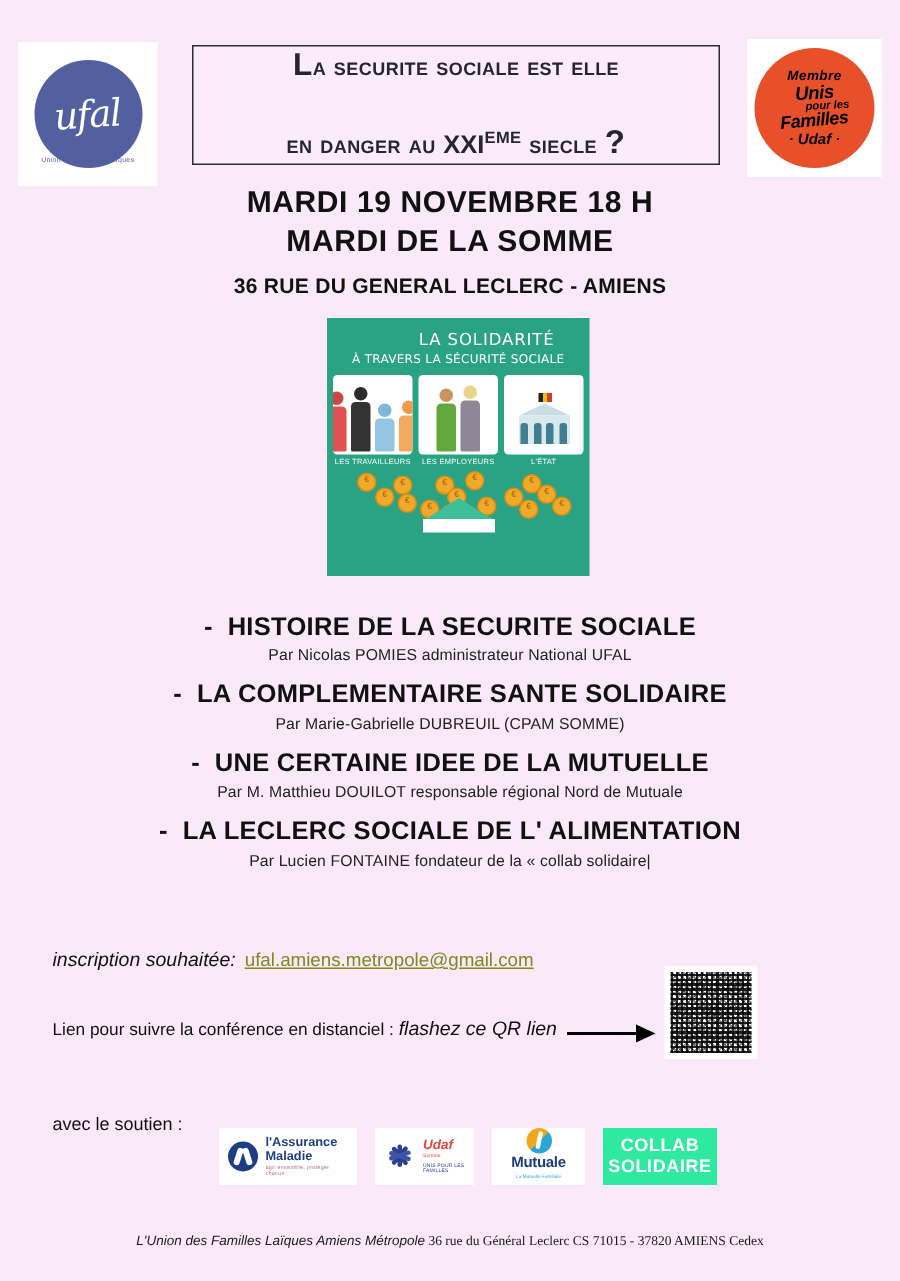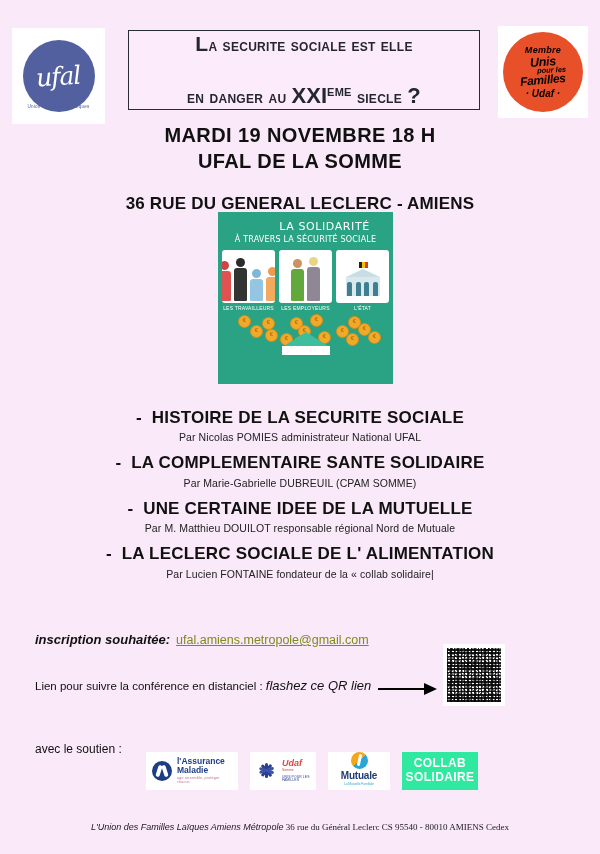--- a/index.html
+++ b/index.html
@@ -153,21 +153,21 @@
     font-variant: small-caps;
     text-transform: lowercase;
     line-height: 1.1;
   }
   .title-line.l1 { margin-bottom: 28px; }
   .title-line .cap {
     font-size: 21px;
     text-transform: uppercase;
   }
   .title-line .roman {
-    font-size: 22px;
+    font-size: 17px;
     text-transform: uppercase;
     letter-spacing: 0;
   }
   .title-line .sup {
     font-size: 11px;
     vertical-align: super;
     text-transform: uppercase;
   }
   .title-line .qmark {
     font-size: 22px;
@@ -181,22 +181,22 @@
     text-align: center;
   }
   .dt-line1, .dt-line2 {
     font-size: 20px;
     font-weight: bold;
     color: #111;
     letter-spacing: .4px;
     line-height: 1.3;
   }
   .dt-addr {
-    margin-top: 20px;
-    font-size: 17px;
+    margin-top: 8px;
+    font-size: 14px;
     font-weight: bold;
     color: #111;
     letter-spacing: .2px;
   }
 
   
   .info-graphic {
     position: absolute;
     left: 218px;
     top: 212px;
@@ -365,21 +365,21 @@
     position: absolute;
     top: 632px;
     left: 35px;
     width: 420px;
   }
   .insc-line {
     font-size: 13px;
     font-style: italic;
     color: #111;
   }
-  .insc-label { font-weight: bold; }
+  .insc-label { font-weight: normal; }
   .email-link {
     color: #7d8a1c;
     text-decoration: underline;
     font-style: normal;
     font-size: 12.5px;
     margin-left: 6px;
   }
   .remote-block {
     margin-top: 28px;
     font-size: 11.5px;
@@ -603,21 +603,21 @@
         <span class="udaf-unis">Unis</span>
         <span class="udaf-pour">pour les</span>
         <span class="udaf-familles">Familles</span>
         <span class="udaf-name">· Udaf ·</span>
       </div>
     </div>
   </div>
 
   <div class="datetime">
     <div class="dt-line1">MARDI 19 NOVEMBRE 18 H</div>
-    <div class="dt-line2">UFAL DE LA SOMME</div>
+    <div class="dt-line2">MARDI DE LA SOMME</div>
     <div class="dt-addr">36 RUE DU GENERAL LECLERC - AMIENS</div>
   </div>
 
   <div class="info-graphic">
     <div class="ig-title">
       <div class="ig-t1">LA SOLIDARITÉ</div>
       <div class="ig-t2">À TRAVERS LA SÉCURITÉ SOCIALE</div>
     </div>
 
     <div class="ig-panels">
@@ -769,16 +769,16 @@
       <div class="mu-t2">La Mutuelle Familiale</div>
     </div>
 
     <div class="sponsor cs">
       <div class="cs-t">COLLAB</div>
       <div class="cs-t">SOLIDAIRE</div>
     </div>
   </div>
 
   <div class="footer">
-    <span class="it">L'Union des Familles Laïques Amiens Métropole</span><span class="rm"> 36 rue du Général Leclerc CS 95540 - 80010 AMIENS Cedex</span>
+    <span class="it">L'Union des Familles Laïques Amiens Métropole</span><span class="rm"> 36 rue du Général Leclerc CS 71015 - 37820 AMIENS Cedex</span>
   </div>
 
 </div>
 
 </body></html>

